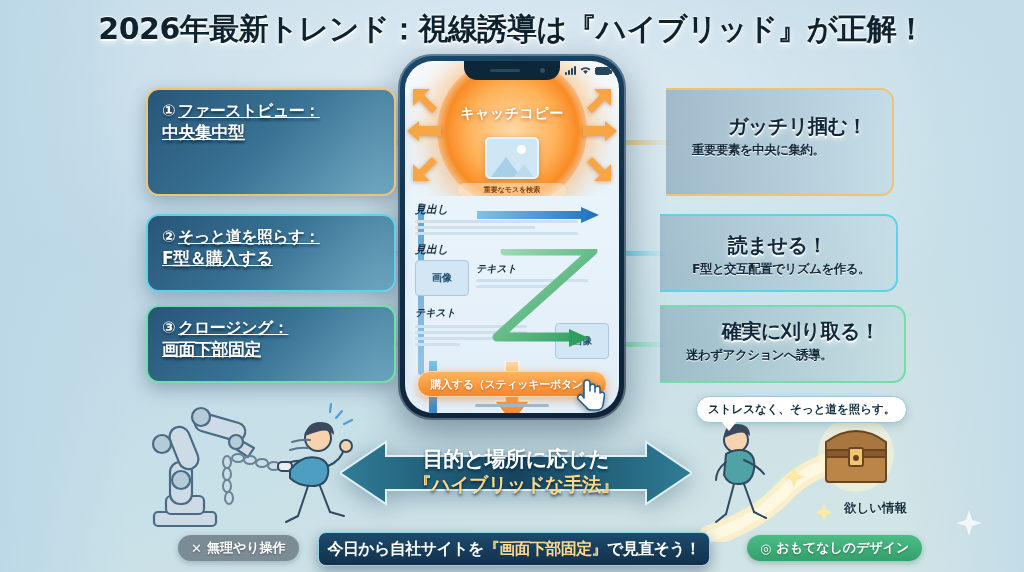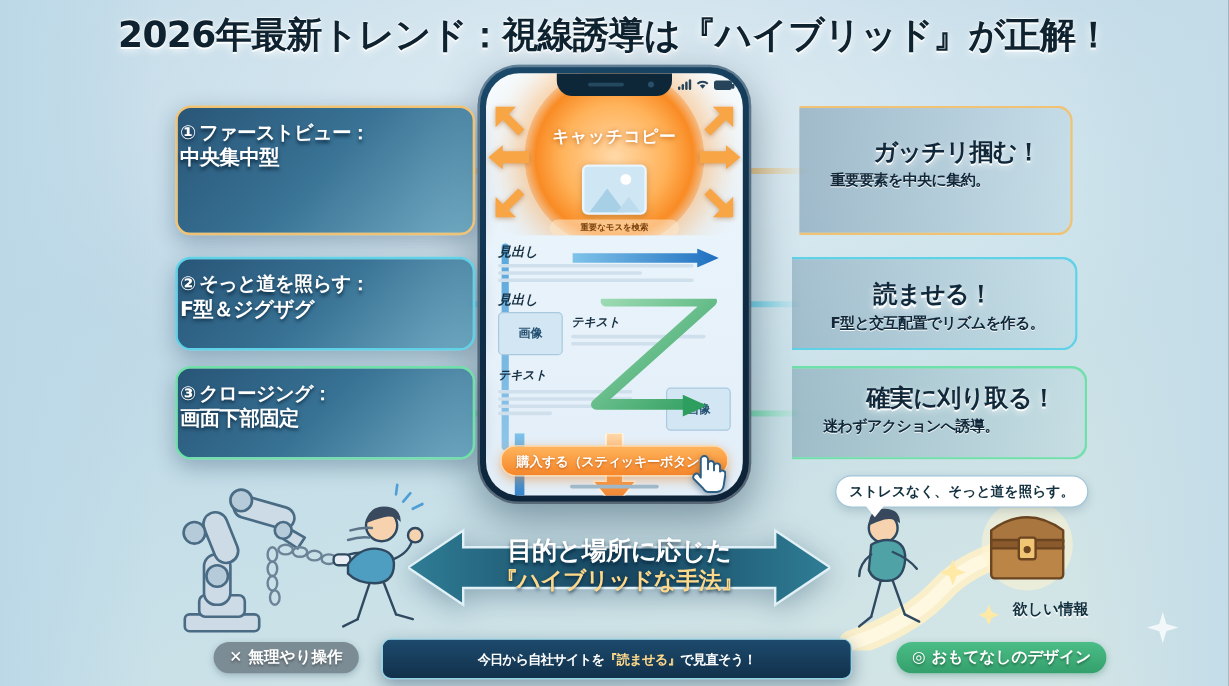--- a/index.html
+++ b/index.html
@@ -113,23 +113,23 @@
     display:flex;align-items:center;justify-content:center;
     color:#fff;font-size:11px;font-weight:bold;letter-spacing:-.3px;white-space:nowrap;
     text-shadow:0 1px 2px rgba(150,60,0,.6);
     box-shadow:0 3px 9px rgba(230,120,20,.45);z-index:6;
   }
   #homebar{position:absolute;left:50%;transform:translateX(-50%);bottom:6px;width:74px;height:3px;border-radius:2px;background:#9fb9c9;z-index:6;}
   #cursor{position:absolute;right:14px;bottom:-2px;z-index:9;filter:drop-shadow(0 2px 3px rgba(0,40,70,.4));}
 
   
   .card{
-    position:absolute;border-radius:13px;padding:10px 2px;
+    position:absolute;border-radius:13px;padding:10px 14px;
     background:linear-gradient(135deg,rgba(27,74,110,.92),rgba(32,96,134,.86) 48%,rgba(79,150,180,.72));
-    color:#fff;box-shadow:0 6px 18px rgba(12,48,78,.30);
+    color:#fff;box-shadow:0 6px 18px rgba(12,48,78,.30);text-decoration:underline;
   }
   .card .t1{font-size:16px;font-weight:bold;line-height:1.32;letter-spacing:-.5px;white-space:nowrap;
     text-shadow:0 2px 3px rgba(0,25,45,.75);}
   .card .t2{font-size:17px;font-weight:bold;line-height:1.32;letter-spacing:-.5px;white-space:nowrap;
     text-shadow:0 2px 3px rgba(0,25,45,.75);}
   .num{display:inline-block;margin-right:3px;}
   #card1{left:146px;top:88px;width:250px;height:108px;border:2px solid #f0c274;}
   #card2{left:146px;top:214px;width:250px;height:78px;border:2px solid #5fd2e8;}
   #card3{left:146px;top:305px;width:250px;height:78px;border:2px solid #6fe0a8;}
 
@@ -189,21 +189,21 @@
     padding:0 13px;font-size:13px;font-weight:bold;color:#fff;white-space:nowrap;
     text-shadow:0 1px 2px rgba(0,0,0,.35);
   }
   #pill-ng{left:178px;top:535px;background:#7c8c94;box-shadow:0 2px 6px rgba(40,70,90,.3);}
   #pill-ok{left:747px;top:535px;background:linear-gradient(180deg,#4bbd86,#34a06c);box-shadow:0 2px 6px rgba(30,110,80,.35);}
   #ribbon{
     position:absolute;left:318px;top:532px;width:392px;height:34px;border-radius:8px;
     background:linear-gradient(180deg,#1d4a6d,#11314b);
     border:1.5px solid #8fd3e8;
     display:flex;align-items:center;justify-content:center;
-    font-size:11px;font-weight:bold;color:#fff;letter-spacing:-.6px;white-space:nowrap;
+    font-size:16px;font-weight:bold;color:#fff;letter-spacing:-.6px;white-space:nowrap;
     box-shadow:0 5px 14px rgba(10,45,75,.40);
   }
   #ribbon .gold{color:#ffd98a;}
   .sparkle{position:absolute;pointer-events:none;}
 </style>
 </head>
 <body>
 
 <div id="stage">
   <div class="edge-l"></div>
@@ -383,21 +383,21 @@
   <div class="card" id="card1">
     <div class="t1">
       <span class="num">①</span><span>ファーストビュー：</span>
     </div>
     <div class="t2">中央集中型</div>
   </div>
   <div class="card" id="card2">
     <div class="t1">
       <span class="num">②</span><span>そっと道を照らす：</span>
     </div>
-    <div class="t2">F型＆ジグザグ</div>
+    <div class="t2">F型＆購入する</div>
   </div>
   <div class="card" id="card3">
     <div class="t1">
       <span class="num">③</span><span>クロージング：</span>
     </div>
     <div class="t2">画面下部固定</div>
   </div>
 
   <div class="rt" id="rt1">
     <div class="h">ガッチリ掴む！</div>
@@ -519,21 +519,21 @@
     <div id="bubble">ストレスなく、そっと道を照らす。</div>
     <div id="chest-label">欲しい情報</div>
   </div>
 
   <div class="pill" id="pill-ng">
     <span>✕</span>
     <span>無理やり操作</span>
   </div>
   <div id="ribbon">
     <span>今日から自社サイトを</span>
-      <span class="gold">『読ませる』</span>
+      <span class="gold">『画面下部固定』</span>
       <span>で見直そう！</span>
   </div>
   <div class="pill" id="pill-ok">
     <span>◎</span>
     <span>おもてなしのデザイン</span>
   </div>
 
   <svg class="sparkle" style="right:42px;bottom:36px;" width="26" height="26" viewBox="0 0 26 26">
     <path d="M13 0 l3 10 l10 3 l-10 3 l-3 10 l-3 -10 l-10 -3 l10 -3 Z" fill="#ffffff" opacity=".75"></path>
   </svg>

